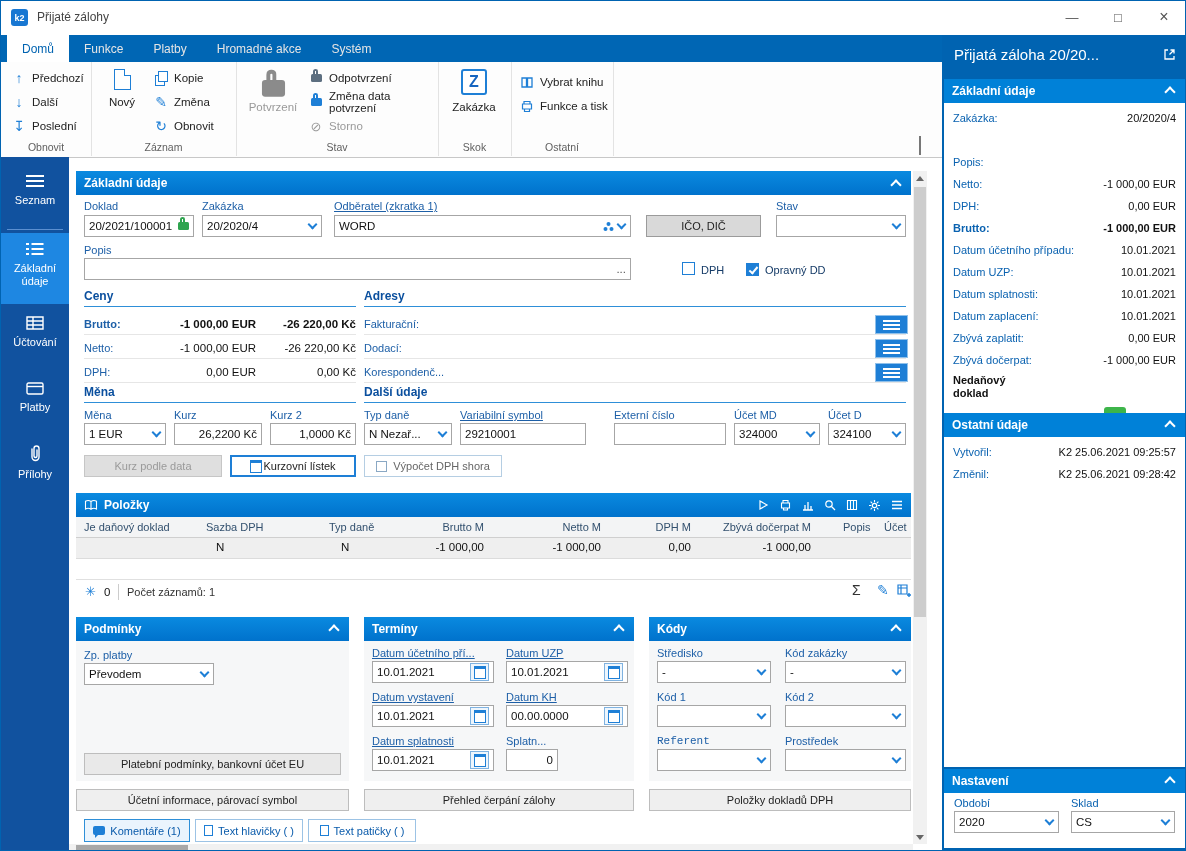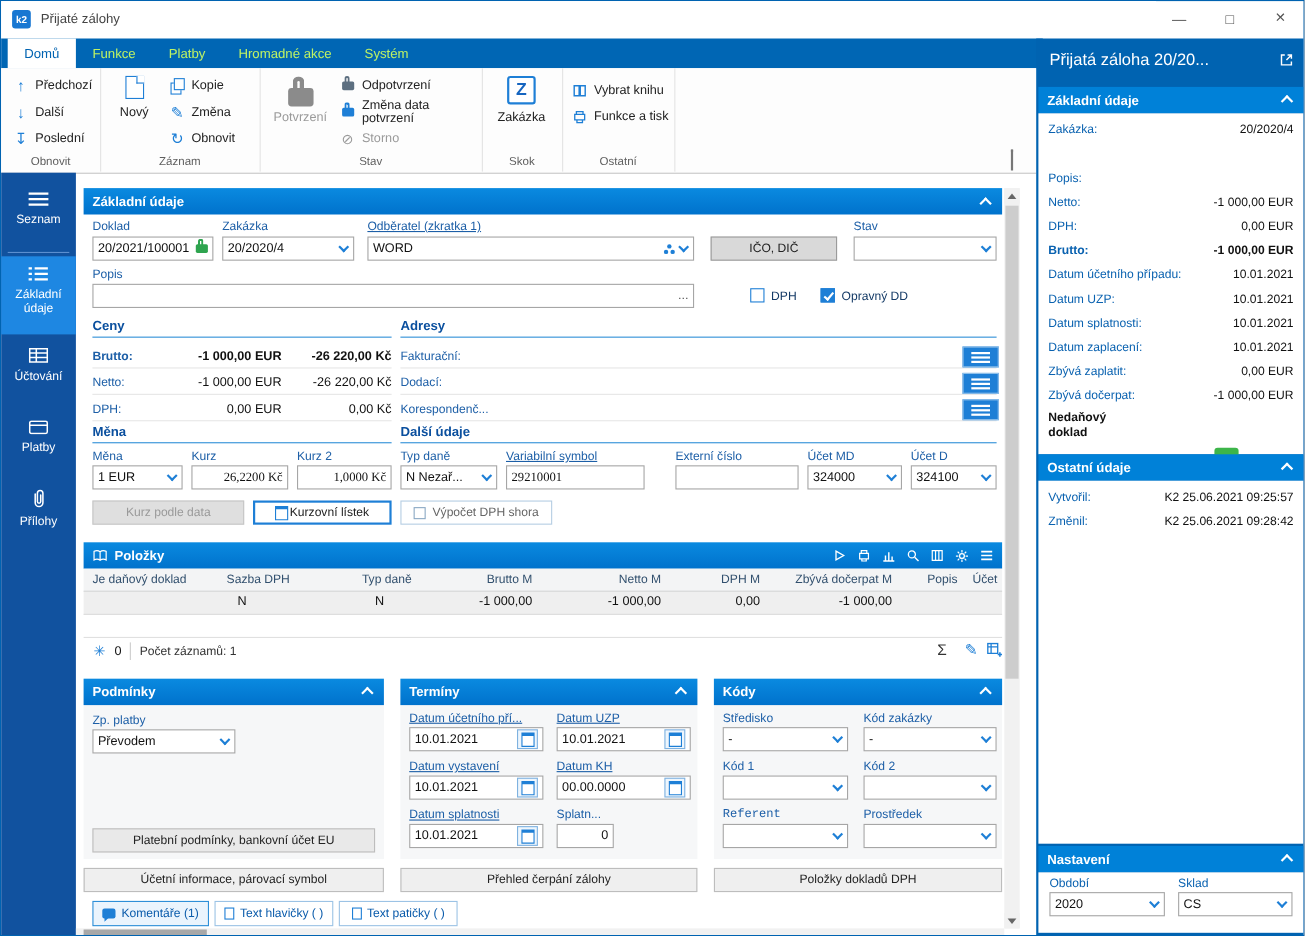--- a/index.html
+++ b/index.html
@@ -8,21 +8,21 @@
   .grp{display:contents;}
 
   
   .titlebar{position:absolute;left:0;top:0;width:1050px;height:34px;background:#fff;}
   .appicon{position:absolute;left:10px;top:8px;width:17px;height:17px;background:#1877d2;border-radius:3px;color:#fff;font-size:9px;font-weight:bold;display:flex;align-items:center;justify-content:center;}
   .wtitle{position:absolute;left:36px;top:9px;font-size:12px;color:#444;}
   .winbtn{position:absolute;top:0;width:46px;height:32px;display:flex;align-items:center;justify-content:center;font-size:13px;color:#555;}
 
   
   .ribbon-tabs{position:absolute;left:0;top:34px;width:941px;height:27px;background:#0066b4;display:flex;align-items:stretch;padding-left:6px;}
-  .rtab{display:flex;align-items:center;padding:0 15px;color:#bef264;font-size:12px;}
+  .rtab{display:flex;align-items:center;padding:0 15px;color:#e5e5e5;font-size:12px;}
   .rtab.sel{background:#fff;color:#0063b1;}
   .ribbon-body{position:absolute;left:0;top:61px;width:941px;height:95px;background:#fdfdfd;border-bottom:1px solid #c8c8c8;}
   .rgroup{position:absolute;top:0;height:94px;border-right:1px solid #e3e3e3;}
   .rgl{position:absolute;left:0;right:0;bottom:3px;text-align:center;font-size:10.5px;color:#5f5f5f;}
   .rsm{position:absolute;display:flex;align-items:center;gap:5px;font-size:11.5px;color:#222;height:20px;}
   .rsm .ic{width:16px;display:flex;justify-content:center;flex:none;}
   .rbig{position:absolute;display:flex;flex-direction:column;align-items:center;gap:6px;font-size:11.5px;color:#222;text-align:center;}
   .bluetxt{color:#1e7fd6;font-size:14px;line-height:14px;}
   .graytxt{color:#9a9a9a;}
   .chevup{width:7px;height:7px;border-left:2px solid #777;border-top:2px solid #777;transform:rotate(45deg);}
@@ -59,21 +59,21 @@
   .sb-item{position:absolute;left:0;width:68px;display:flex;flex-direction:column;align-items:center;gap:6px;padding-top:9px;color:#fff;font-size:11px;text-align:center;line-height:13px;}
   .sb-item.sel{background:#1e87e2;}
   .sb-sep{position:absolute;left:6px;width:56px;height:1px;background:#5b8fd0;}
 
   
   .sechdr{background:linear-gradient(#0a8ae0,#0072cc);color:#fff;font-weight:bold;font-size:12px;display:flex;align-items:center;padding:0 8px;height:24px;}
   .lbl{font-size:11px;color:#1d5fa7;white-space:nowrap;}
   .lblu{text-decoration:underline;}
   .subhdr{font-weight:bold;font-size:12px;color:#0a4f9e;border-bottom:1px solid #2e8fd8;padding-bottom:3px;}
   .field{background:#fff;border:1px solid #a6a6a6;height:22px;display:flex;align-items:center;padding:0 4px;font-size:11.5px;color:#111;}
-  input.txt{border:1px solid #a6a6a6;height:22px;font-size:11.5px;font-family:Liberation Serif, serif;padding:0 4px;box-sizing:border-box;background:#fff;color:#111;width:100%;}
+  input.txt{border:1px solid #a6a6a6;height:22px;font-size:11.5px;font-family:Liberation Sans, sans-serif;padding:0 4px;box-sizing:border-box;background:#fff;color:#111;width:100%;}
   input.num{text-align:right;}
   .calbtn{width:17px;height:16px;border:1px solid #7fb2e0;background:#eef6fd;display:flex;align-items:center;justify-content:center;margin-left:auto;flex:none;}
   .btn{background:#e9e9e9;border:1px solid #bdbdbd;display:flex;align-items:center;justify-content:center;font-size:11px;color:#222;height:22px;white-space:nowrap;}
   .cenrow{display:flex;align-items:center;font-size:11.5px;color:#111;border-bottom:1px solid #e6e6e6;height:22px;}
   .cenrow .clab{width:62px;font-size:11px;color:#1d5fa7;}
   .cenrow .ceur{flex:1;text-align:right;}
   .cenrow .ckc{width:100px;text-align:right;}
   .th{font-size:11px;color:#32506e;white-space:nowrap;}
   .td{font-size:11.5px;color:#111;white-space:nowrap;}
   .panel{position:absolute;background:#f6f7f8;height:164px;}

